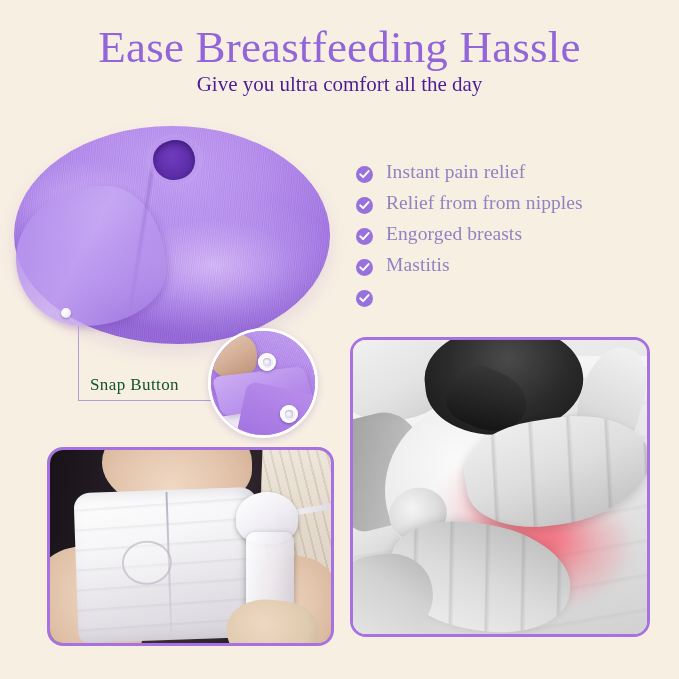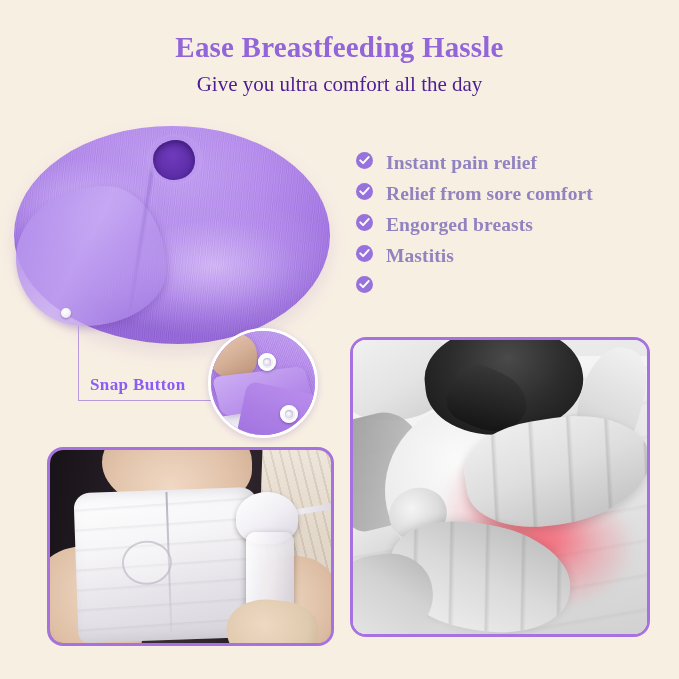--- a/index.html
+++ b/index.html
@@ -25,22 +25,22 @@
   
   #header {
     position: absolute;
     top: 26px;
     left: 0;
     width: 679px;
     text-align: center;
   }
   #title {
     font-family: "Liberation Serif", serif;
-    font-weight: bold;
-    font-size: 29px;
+    font-weight: normal;
+    font-size: 45px;
     line-height: 42px;
     color: #9265d8;
     letter-spacing: 0.2px;
     white-space: nowrap;
   }
   #subtitle {
     font-family: "Liberation Serif", serif;
     font-weight: normal;
     font-size: 21px;
     line-height: 26px;
@@ -151,23 +151,23 @@
     top: 400px;
     width: 139px;
     height: 1px;
     background: #b79ad9;
   }
   #snap-label {
     position: absolute;
     left: 90px;
     top: 375px;
     font-family: "Liberation Serif", serif;
-    font-weight: bold;
+    font-weight: normal;
     font-size: 17px;
-    color: #8b5cf6;
+    color: #14532d;
     letter-spacing: 0.4px;
     white-space: nowrap;
   }
 
   
   #inset {
     position: absolute;
     left: 208px;
     top: 328px;
     width: 110px;
@@ -255,23 +255,22 @@
 
   
   #benefits {
     position: absolute;
     left: 356px;
     top: 152px;
     width: 310px;
   }
   .benefit-row {
     display: flex;
-    align-items: flex-start;
+    align-items: flex-end;
     height: 31px;
-    font-weight: bold;
   }
   .check-icon {
     flex: 0 0 auto;
     width: 17px;
     height: 17px;
     border-radius: 50%;
     background: #9872dc;
     position: relative;
     margin-right: 13px;
   }
@@ -592,21 +591,21 @@
       </span>
       <span class="benefit-text">Instant pain relief</span>
     </div>
 
     <div class="benefit-row">
       <span class="check-icon">
         <svg width="11" height="11" viewBox="0 0 11 11">
             <path d="M1.3 5.4 L4.1 8.1 L9.6 2.1" stroke="#ffffff" stroke-width="2" fill="none" stroke-linecap="round" stroke-linejoin="round"></path>
           </svg>
       </span>
-      <span class="benefit-text">Relief from sore comfort</span>
+      <span class="benefit-text">Relief from from nipples</span>
     </div>
 
     <div class="benefit-row">
       <span class="check-icon">
         <svg width="11" height="11" viewBox="0 0 11 11">
             <path d="M1.3 5.4 L4.1 8.1 L9.6 2.1" stroke="#ffffff" stroke-width="2" fill="none" stroke-linecap="round" stroke-linejoin="round"></path>
           </svg>
       </span>
       <span class="benefit-text">Engorged breasts</span>
     </div>

